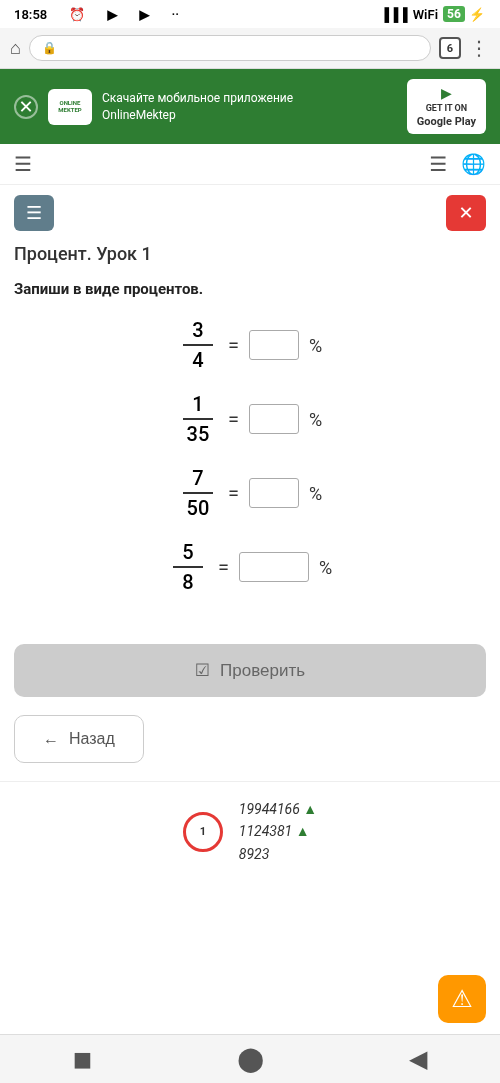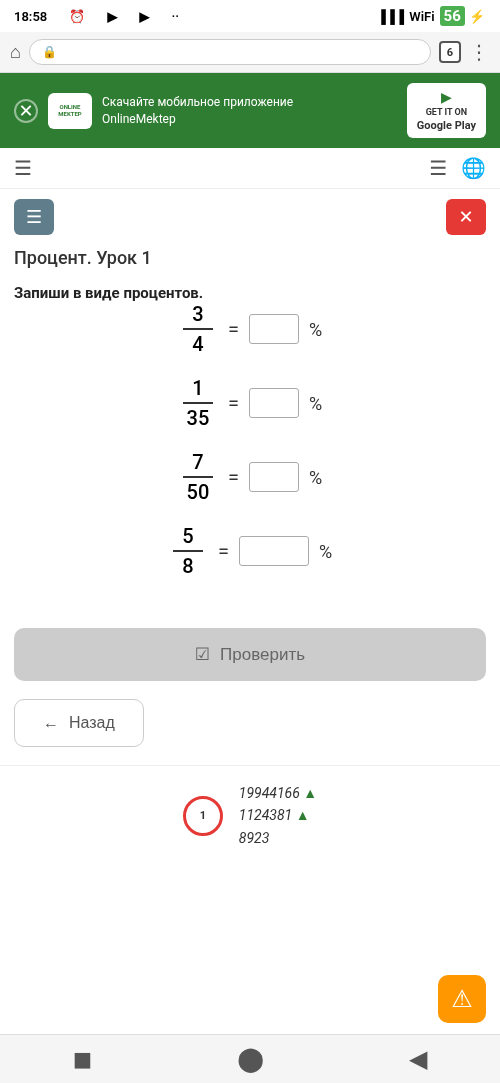--- a/index.html
+++ b/index.html
@@ -14,21 +14,21 @@
       justify-content: space-between;
       padding: 6px 14px;
       font-size: 13px;
       font-weight: 600;
     }
     .status-left { display: flex; align-items: center; gap: 22px; }
     .status-right { display: flex; align-items: center; gap: 5px; }
     .battery-box {
       background: #4caf50;
       color: #fff;
-      font-size: 15px;
+      font-size: 12px;
       padding: 1px 4px;
       border-radius: 3px;
       font-weight: bold;
     }
 
     
     .browser-bar {
       background: #f5f5f5;
       display: flex;
       align-items: center;
@@ -185,20 +185,21 @@
     }
 
     
     .exercise-area {
       padding: 0 14px 20px 14px;
     }
     .exercise-instruction {
       font-size: 15px;
       font-weight: bold;
       color: #222;
+      margin-bottom: 20px;
     }
 
     .fraction-row {
       display: flex;
       align-items: center;
       justify-content: center;
       gap: 10px;
       margin-bottom: 20px;
     }
     .fraction {

